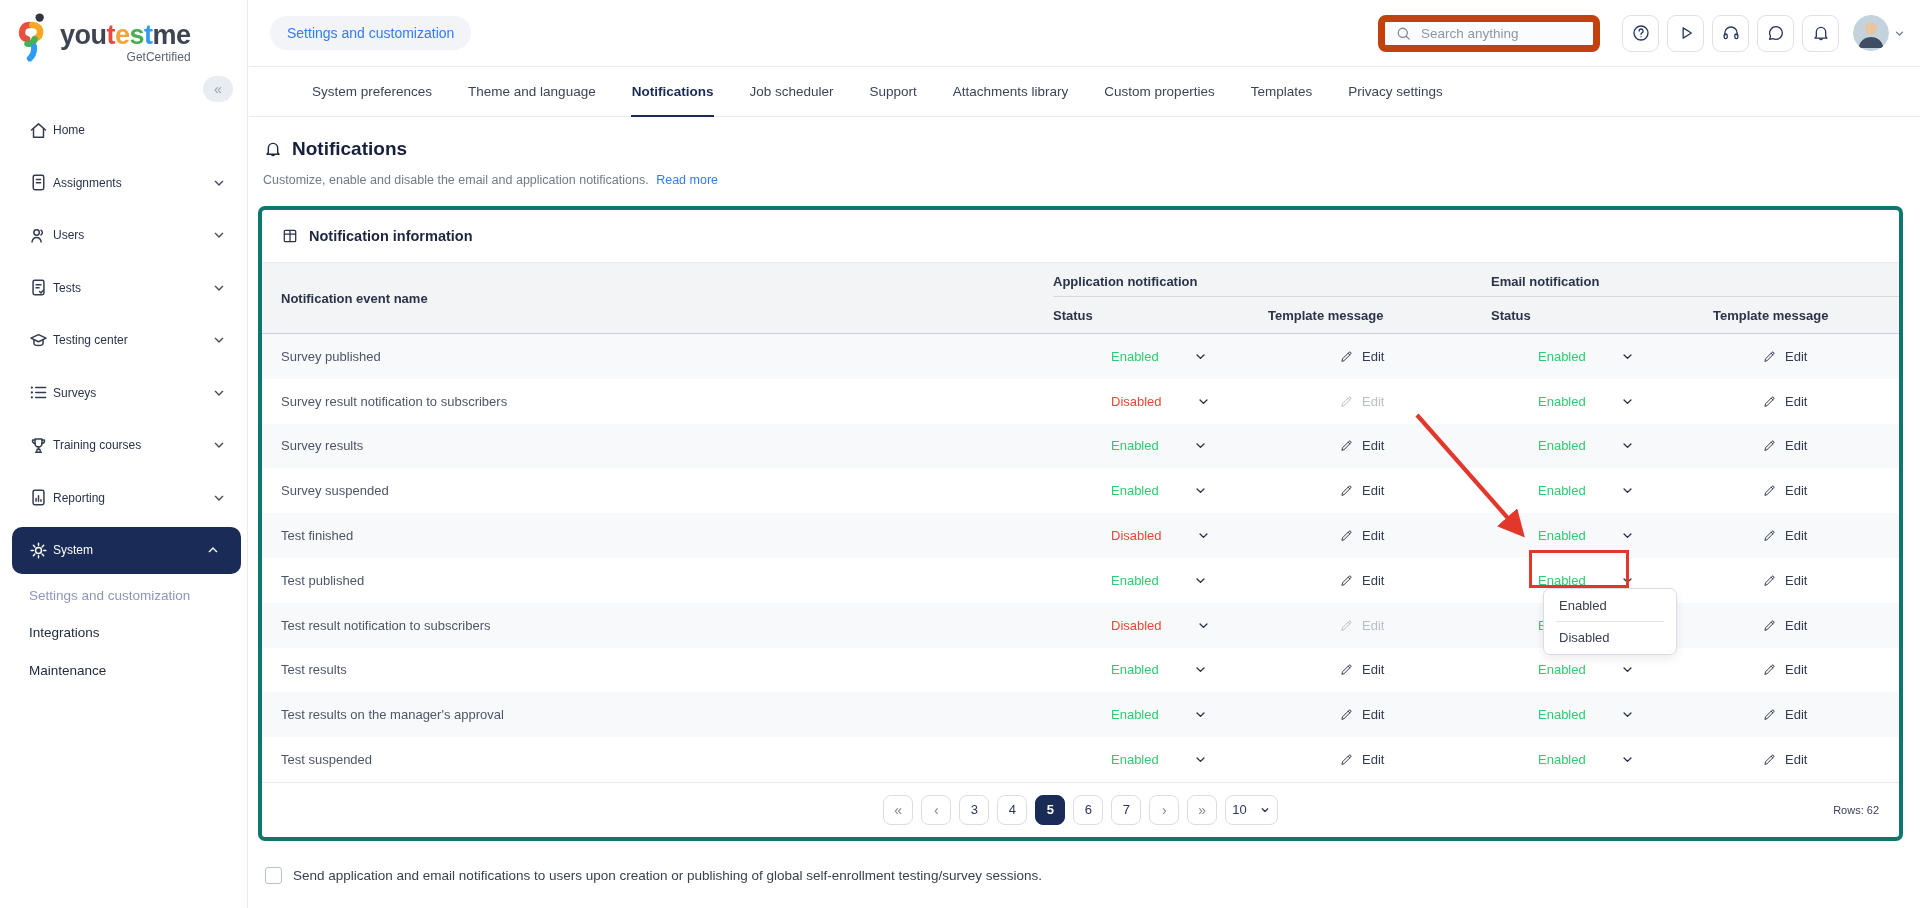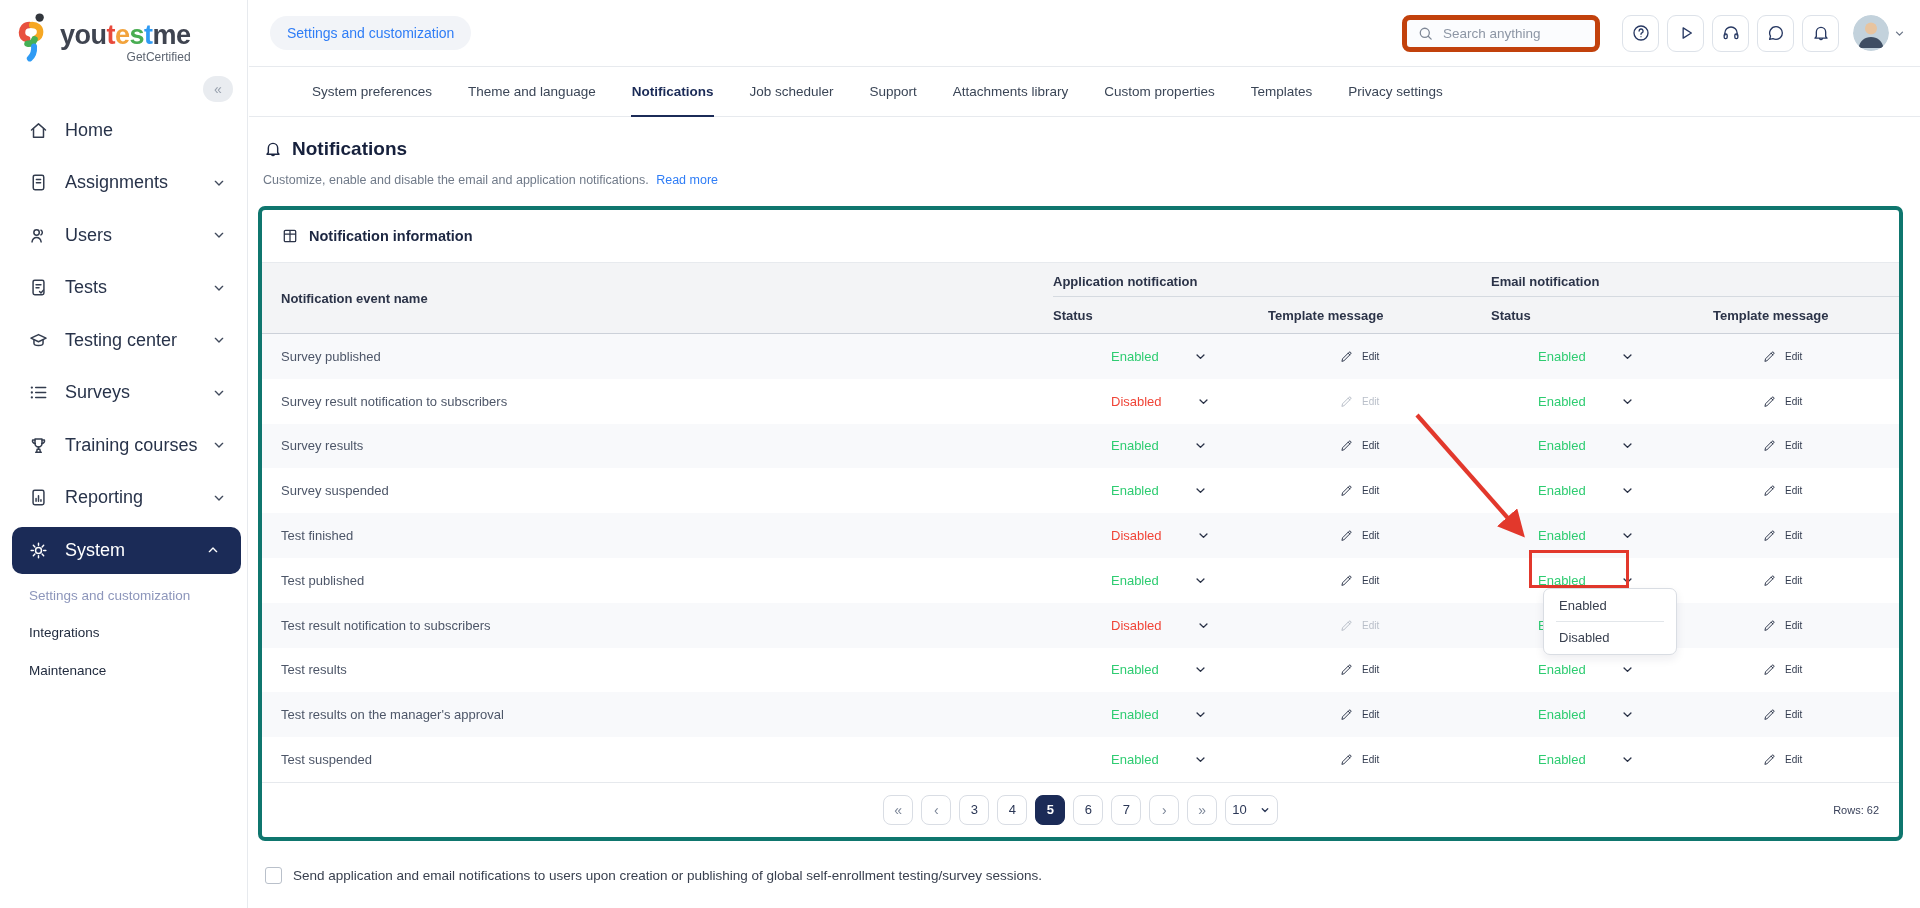--- a/index.html
+++ b/index.html
@@ -9,33 +9,33 @@
   
   .sidebar { position:absolute; left:0; top:0; width:248px; height:908px; background:#fff; border-right:1px solid #e7eaee; z-index:2; }
   .logo { position:absolute; top:12px; left:16px; display:flex; align-items:flex-end; gap:6px; }
   .logo-mark { width:38px; height:52px; }
   .wordmark { font-size:27px; font-weight:bold; letter-spacing:-0.5px; line-height:1; }
   .tagline { font-size:12px; color:#5c6470; text-align:right; margin-top:1px; }
   .collapse-btn { position:absolute; top:76px; right:14px; width:30px; height:26px; border-radius:13px; background:#e9ecf0; color:#97a0ad; font-size:14px; display:flex; align-items:center; justify-content:center; cursor:pointer; }
   .nav { position:absolute; top:104px; left:0; right:0; }
   .nav-item { height:52.5px; display:flex; align-items:center; padding:0 20px 0 28px; cursor:pointer; }
   .nav-item .ic { width:21px; height:21px; color:#333c4e; flex:0 0 auto; }
-  .nav-item .lbl { margin-left:16px; font-size:18px; font-weight:500; color:#28334a; }
+  .nav-item .lbl { margin-left:4px; font-size:12px; font-weight:500; color:#28334a; }
   .nav-item .chev { margin-left:auto; width:16px; height:16px; color:#404a5c; }
   .nav-item.active { background:var(--navy,#1b2b57); border-radius:10px; margin:3px 6px 3px 12px; height:46.5px; padding-left:16px; }
   .nav-item.active .ic, .nav-item.active .lbl, .nav-item.active .chev { color:#fff; }
   .sub-item { height:37.5px; display:flex; align-items:center; padding-left:29px; font-size:13.5px; font-weight:500; color:#222c3f; cursor:pointer; }
   .sub-item.active { color:#8d96bb; }
 
   
   .main { position:absolute; left:249px; top:0; width:1671px; height:908px; }
   .topbar { height:67px; display:flex; align-items:center; padding:0 14px 0 21px; border-bottom:1px solid #e7eaee; }
   .crumb { background:#f2f4f8; color:var(--link,#2f7df6); font-size:14px; font-weight:500; padding:9px 17px; border-radius:17px; cursor:pointer; }
   .top-right { margin-left:auto; display:flex; align-items:center; gap:8px; }
-  .search { width:198px; height:37px; border:5px solid #c2410c; background:#fbfcfe; border-radius:8px; display:flex; align-items:center; padding:0 10px; margin-right:14px; }
+  .search { width:222px; height:37px; border:7px solid #c2410c; background:#fbfcfe; border-radius:8px; display:flex; align-items:center; padding:0 10px; margin-right:14px; }
   .search .ic { width:17px; height:17px; color:#7e8796; flex:0 0 auto; }
   .search input { border:none; outline:none; background:transparent; margin-left:9px; font-size:13.5px; color:#333; width:170px; font-family:"Liberation Sans",sans-serif; }
   .search input::placeholder { color:#8d96a5; }
   .icon-btn { width:37px; height:37px; border:1px solid #dde2e9; border-radius:9px; background:#fff; display:flex; align-items:center; justify-content:center; color:#273862; cursor:pointer; }
   .icon-btn .ic { width:20px; height:20px; }
   .avatar-wrap { display:flex; align-items:center; gap:4px; margin-left:6px; cursor:pointer; }
   .avatar { width:36px; height:36px; border-radius:50%; overflow:hidden; }
   .avatar-chev { width:13px; height:13px; color:#6a7486; }
 
   .tabs { height:50px; border-bottom:1px solid #e7eaee; display:flex; align-items:stretch; gap:34px; padding-left:62px; }
@@ -70,21 +70,21 @@
   .cell-status { display:flex; align-items:center; }
   .cell-status.app { padding-left:58px; }
   .cell-status.email { padding-left:47px; }
   .status-txt { font-size:13px; }
   .status-txt.enabled { color:var(--green,#2ecc71); }
   .status-txt.disabled { color:var(--red,#f04437); }
   .status-chev { width:15px; height:15px; color:#2b3348; margin-left:17px; cursor:pointer; }
   .cell-edit { display:flex; align-items:center; }
   .cell-edit.app { padding-left:71px; }
   .cell-edit.email { padding-left:49px; }
-  .edit-btn { display:flex; align-items:center; gap:8px; color:#323b4f; font-size:10px; font-weight:500; cursor:pointer; background:none; border:none; font-family:"Liberation Sans",sans-serif; }
+  .edit-btn { display:flex; align-items:center; gap:8px; color:#323b4f; font-size:13px; font-weight:500; cursor:pointer; background:none; border:none; font-family:"Liberation Sans",sans-serif; }
   .edit-btn .ic { width:15px; height:15px; }
   .edit-btn.disabled { color:#b9bfc9; cursor:default; }
 
   .pagination { position:relative; height:55px; border-top:1px solid #e6e9ed; display:flex; align-items:center; justify-content:center; gap:8px; }
   .pg-btn { min-width:30px; height:30px; padding:0 6px; border:1px solid #d9dde4; border-radius:8px; background:#fff; color:#2b3756; font-size:13px; display:flex; align-items:center; justify-content:center; cursor:pointer; font-family:"Liberation Sans",sans-serif; }
   .pg-btn.nav-g { color:#7c8698; font-size:14px; }
   .pg-btn.current { background:var(--navy,#1b2b57); border-color:var(--navy,#1b2b57); color:#fff; font-weight:bold; }
   .pg-size { min-width:48px; gap:12px; }
   .pg-size .ic { width:12px; height:12px; color:#2b3756; }
   .rows-count { position:absolute; right:20px; top:50%; transform:translateY(-50%); font-size:11px; color:#39415a; }

